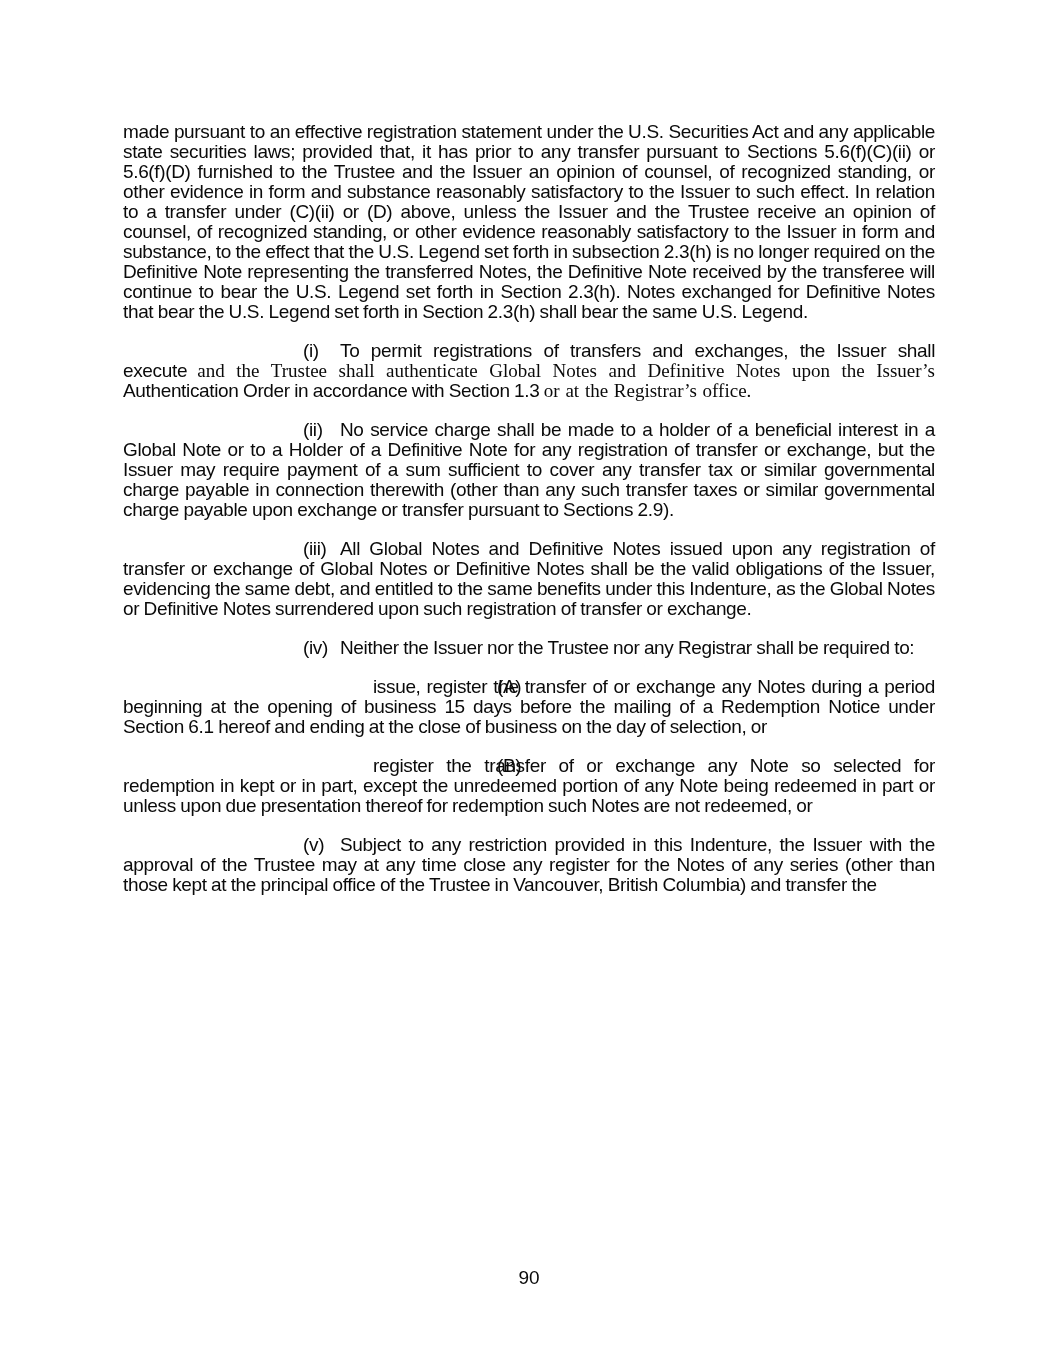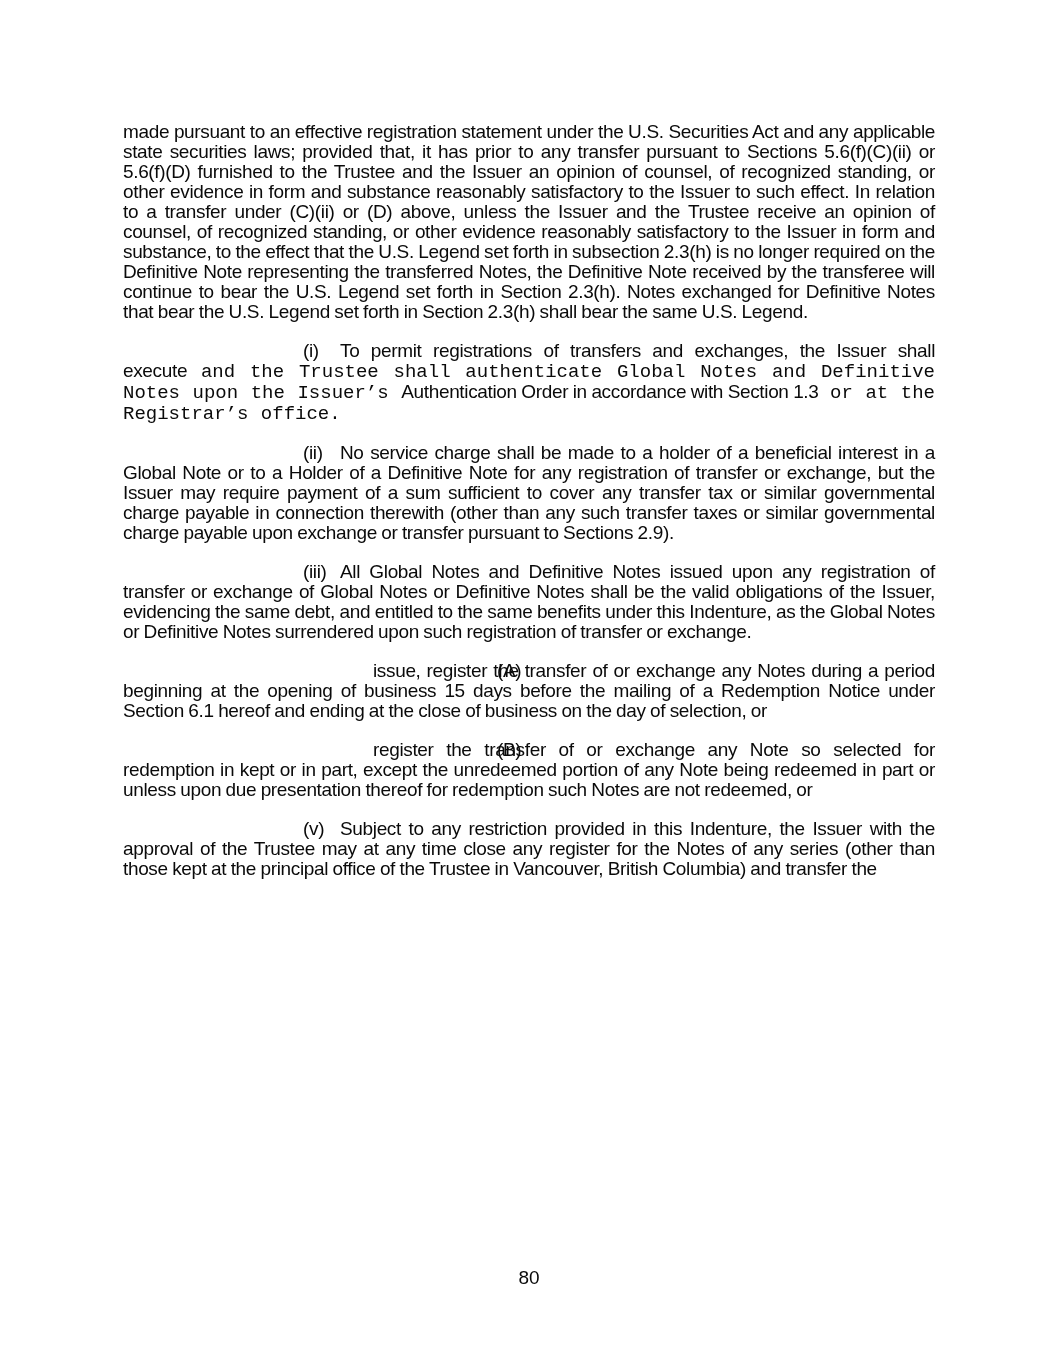--- a/index.html
+++ b/index.html
@@ -27,24 +27,23 @@
     word-spacing: -0.5px;
   }
   .lbl { display: inline-block; vertical-align: baseline; }
   .h-g   { text-indent: 62px; }
   .lbl-g { width: 68px; }
   .item  { text-indent: 90px; }
   .lbl-item { width: 127px; }
   .sub   { text-indent: 187px; }
   .lbl-sub { width: 63px; }
   .serif {
-    font-family: Liberation Mono, monospace;
+    font-family: Liberation Serif, serif;
     letter-spacing: 0;
     word-spacing: 1px;
-    margin-left: 7px;
   }
   .pagenum {
     position: absolute;
     left: 123px;
     top: 1266px;
     width: 812px;
     text-align: center;
     font-size: 19px;
     line-height: 24.3px;
   }
@@ -65,31 +64,34 @@
     </p>
 
     <p class="para item">
       <span class="lbl lbl-item">(ii)</span><span>No service charge shall be made to a holder of a beneficial interest in a Global Note or to a Holder of a Definitive Note for any registration of transfer or exchange, but the Issuer may require payment of a sum sufficient to cover any transfer tax or similar governmental charge payable in connection therewith (other than any such transfer taxes or similar governmental charge payable upon exchange or transfer pursuant to Sections 2.9).</span>
     </p>
 
     <p class="para item">
       <span class="lbl lbl-item">(iii)</span><span>All Global Notes and Definitive Notes issued upon any registration of transfer or exchange of Global Notes or Definitive Notes shall be the valid obligations of the Issuer, evidencing the same debt, and entitled to the same benefits under this Indenture, as the Global Notes or Definitive Notes surrendered upon such registration of transfer or exchange.</span>
     </p>
 
+    <p class="para item">
+      <span class="lbl lbl-item">(iv)</span><span>Neither the Issuer nor the Trustee nor any Registrar shall be required to:</span>
+    </p>
 
     <p class="para sub">
       <span class="lbl lbl-sub">(A)</span><span>issue, register the transfer of or exchange any Notes during a period beginning at the opening of business 15 days before the mailing of a Redemption Notice under Section 6.1 hereof and ending at the close of business on the day of selection, or</span>
     </p>
 
     <p class="para sub">
       <span class="lbl lbl-sub">(B)</span><span>register the transfer of or exchange any Note so selected for redemption in kept or in part, except the unredeemed portion of any Note being redeemed in part or unless upon due presentation thereof for redemption such Notes are not redeemed, or</span>
     </p>
 
 
 
     <p class="para item">
       <span class="lbl lbl-item">(v)</span><span>Subject to any restriction provided in this Indenture, the Issuer with the approval of the Trustee may at any time close any register for the Notes of any series (other than those kept at the principal office of the Trustee in Vancouver, British Columbia) and transfer the</span>
     </p>
 
   </div>
 
-  <div class="pagenum">80</div>
+  <div class="pagenum">90</div>
 </div>
 
 </body></html>

